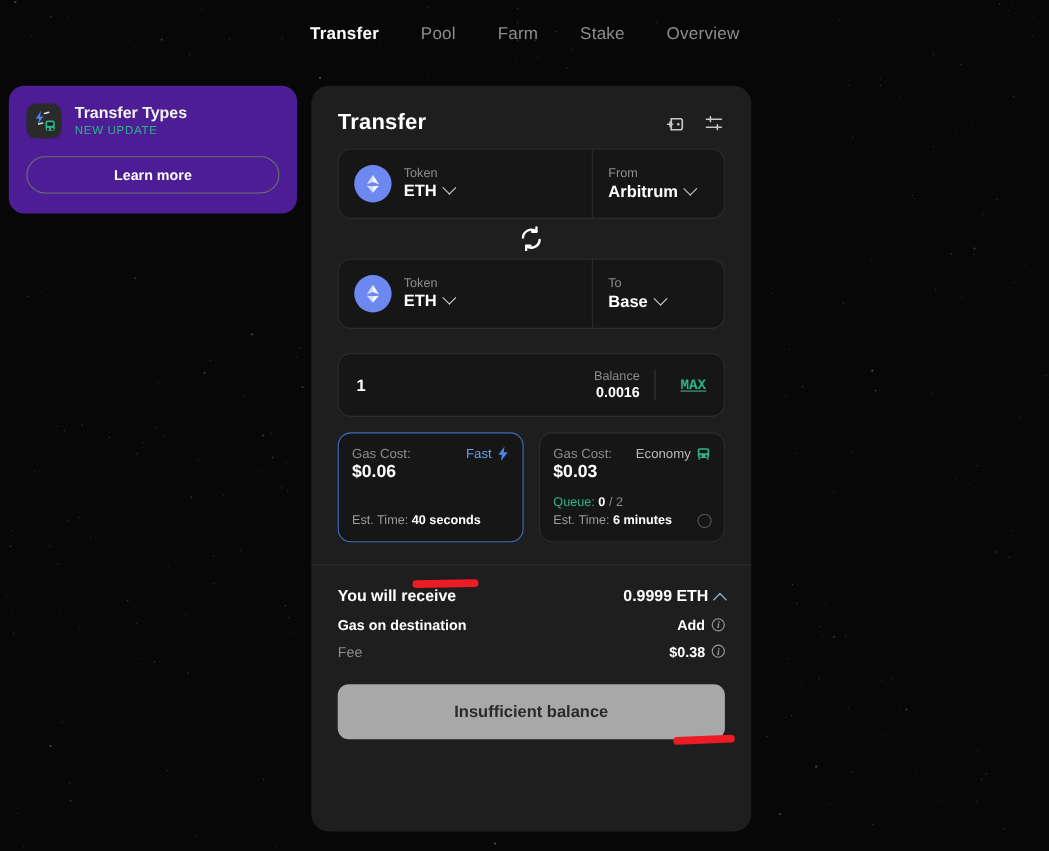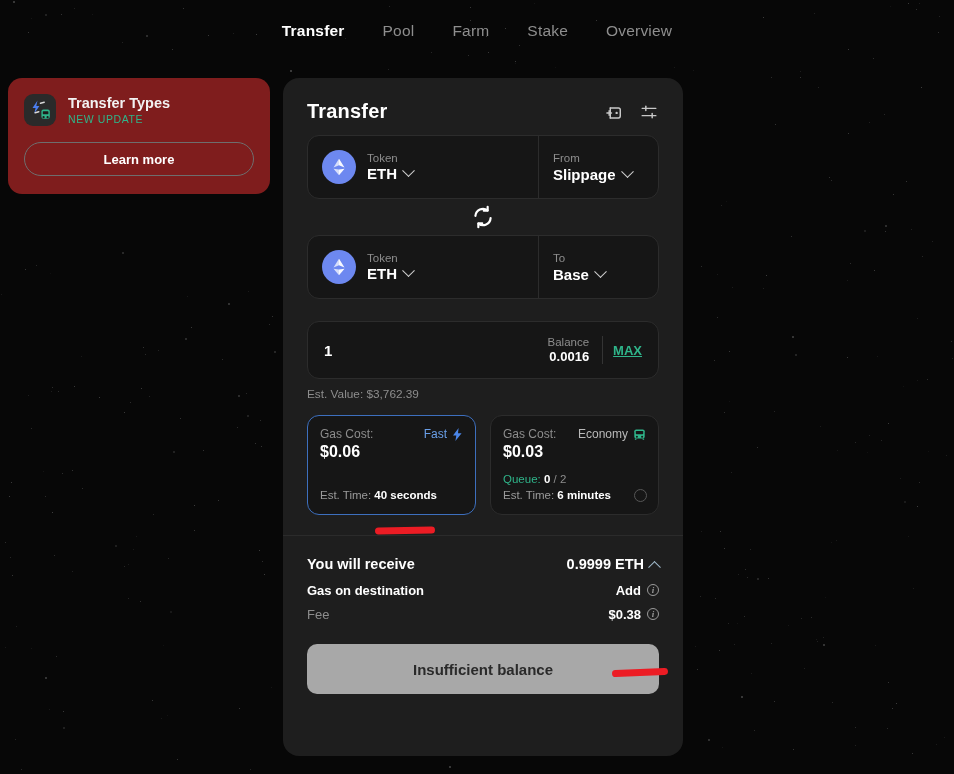--- a/index.html
+++ b/index.html
@@ -23,21 +23,21 @@
   }
   .nav-item {
     font-size:15.5px; color:#8e8e8e; letter-spacing:.2px;
     padding:4px 2px; cursor:pointer; white-space:nowrap;
   }
   .nav-item.active { color:#ffffff; font-weight:bold; }
 
   
   #promo {
     position:absolute; left:8px; top:78px; width:262px;
-    background:#7f1d1d; border-radius:14px; padding:16px 16px 18px 16px;
+    background:#4c1d95; border-radius:14px; padding:16px 16px 18px 16px;
     z-index: 5;
   }
   .promo-head { display:flex; align-items:center; gap:12px; }
   .promo-icon {
     width:32px; height:32px; border-radius:9px; background:#2a2a2a;
     flex:0 0 auto; position:relative;
   }
   .promo-titles { display:flex; flex-direction:column; gap:2px; }
   .promo-title { font-size:14.5px; font-weight:bold; color:#f2f2f2; }
   .promo-sub { font-size:10.5px; font-weight:normal; color:#2fb58a; letter-spacing:.6px; }
@@ -98,23 +98,23 @@
   }
   #amount-input {
     flex:1 1 auto; background:transparent; border:none; outline:none;
     color:#ffffff; font-size:15px; font-weight:bold; font-family:inherit;
   }
   .bal-block { display:flex; flex-direction:column; align-items:flex-end; gap:1px;
                padding-right:13px; border-right:1px solid #343434; }
   .bal-label { font-size:11.5px; color:#8d8d8d; }
   .bal-value { font-size:13px; font-weight:bold; color:#ffffff; }
   #max-btn {
-    font-size:13px; font-weight:bold; color:#2fb58a;
+    margin-left:13px; font-size:13px; font-weight:bold; color:#2fb58a;
     text-decoration:underline; background:none; border:none; cursor:pointer;
-    font-family:Liberation Sans, sans-serif;
+    font-family:Liberation Mono, monospace;
   }
   #est-value { margin-top:8px; font-size:11.8px; color:#8d8d8d; }
 
   .gas-grid { display:flex; gap:14px; margin-top:14px; }
   .gas-card {
     flex:1 1 0; height:100px; border-radius:12px; background:#161616;
     border:1px solid #2c2c2c; padding:11px 12px 10px 12px;
     display:flex; flex-direction:column; cursor:pointer; position:relative;
   }
   .gas-card.selected { border-color:#3d6fbe; }
@@ -483,21 +483,21 @@
             <span class="io-label">Token</span>
             <span class="io-value">
               <span>ETH</span>
               <i class="chev"></i>
             </span>
           </span>
         </div>
         <div class="io-right">
           <span class="io-label">From</span>
           <span class="io-value">
-            <span>Slippage</span>
+            <span>Arbitrum</span>
             <i class="chev"></i>
           </span>
         </div>
       </div>
 
       <div id="swap-wrap">
         <span id="swap-btn">
           <svg viewBox="0 0 24 24" fill="none" stroke="#ffffff" stroke-width="2" stroke-linecap="round" stroke-linejoin="round">
             <path d="M5 11 a7 7 0 0 1 11.2 -5.1"></path>
             <path d="M19 13 a7 7 0 0 1 -11.2 5.1"></path>
@@ -535,21 +535,20 @@
       </div>
 
       <div class="amount-row" style="margin-top:22px;">
         <input id="amount-input" type="text" value="1" style="">
         <span class="bal-block">
           <span class="bal-label">Balance</span>
           <span class="bal-value">0.0016</span>
         </span>
         <button id="max-btn">MAX</button>
       </div>
-      <div id="est-value">Est. Value: $3,762.39</div>
 
       <div class="gas-grid">
 
         <div class="gas-card selected">
           <div class="gas-top">
             <span class="gas-label">Gas Cost:</span>
             <span class="gas-mode fast">
               <span>Fast</span>
               <svg width="11" height="13" viewBox="0 0 11 13">
                 <path d="M6.6 0 L1 7.4 L4.3 7.4 L3.4 13 L9.6 5.2 L6 5.2 Z" fill="#4b86e8"></path>

